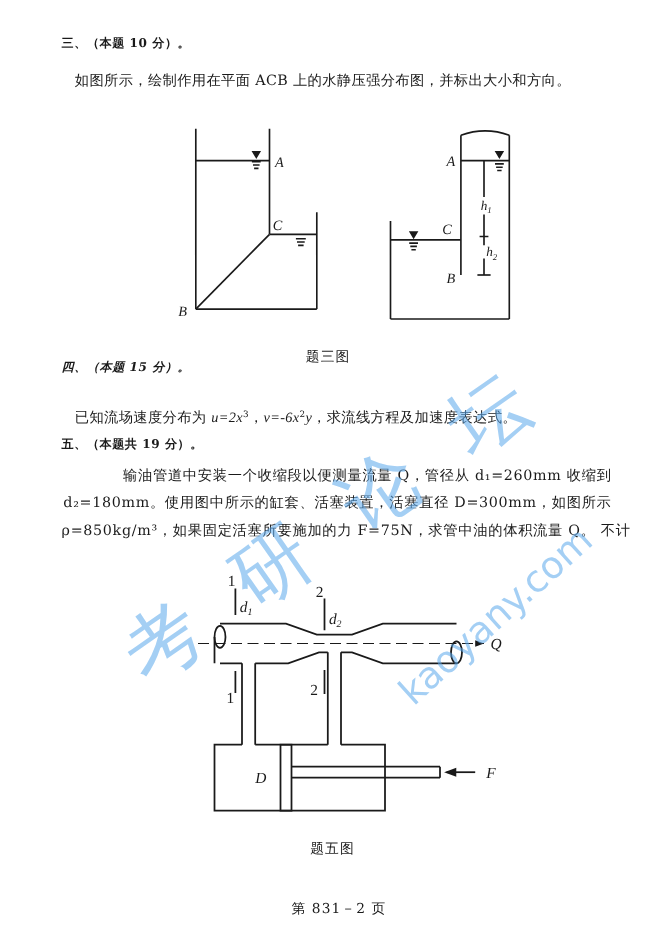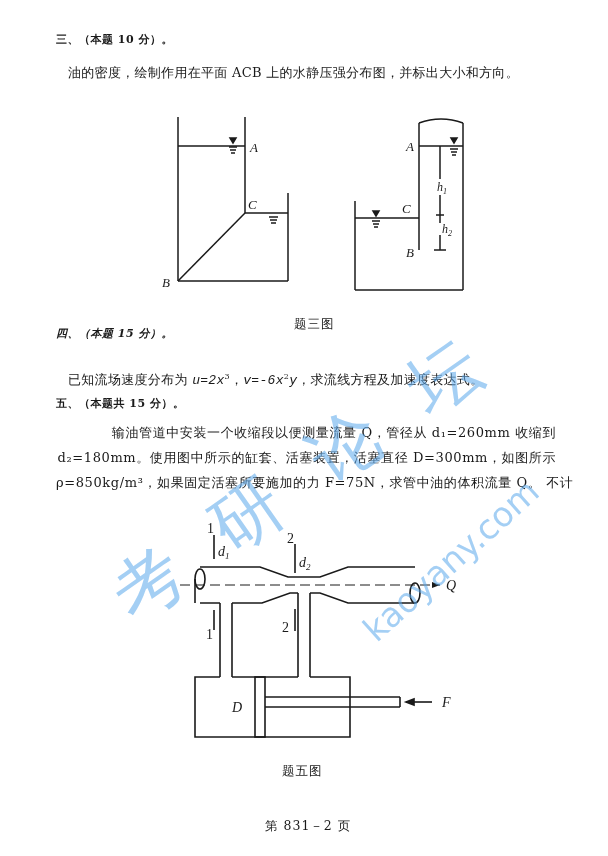--- a/index.html
+++ b/index.html
@@ -3,29 +3,29 @@
 <meta charset="utf-8">
 <style>
   html, body { margin: 0; padding: 0; background: #ffffff; }
   body { width: 608px; height: 856px; position: relative; overflow: hidden;
          font-family: "DejaVu Serif", "Liberation Serif", serif; color: #1a1a1a; }
   .abs { position: absolute; }
   .heading { font-size: 11px; font-weight: bold; letter-spacing: 0.5px; }
   .para { font-size: 13px; letter-spacing: 0.3px; }
   .caption { font-size: 12.5px; letter-spacing: 1px; }
   .pline { font-size: 13px; line-height: 25px; letter-spacing: 0.6px; white-space: nowrap; }
-  i.v { font-style: italic; font-family: Liberation Mono, monospace; }
+  i.v { font-style: italic; font-family: Liberation Serif, serif; }
   svg text { font-family: "Liberation Serif", serif; }
   .wm { position: absolute; color: #5aa8ec; opacity: 0.55; pointer-events: none; }
 </style>
 </head>
 <body>
 
 <div class="abs heading" style="left:56px; top:32px;">三、（本题 10 分）。</div>
-<div class="abs para" style="left:68px; top:64px;">油的密度，绘制作用在平面 ACB 上的水静压强分布图，并标出大小和方向。</div>
+<div class="abs para" style="left:68px; top:64px;">如图所示，绘制作用在平面 ACB 上的水静压强分布图，并标出大小和方向。</div>
 
 <svg class="abs" style="left:150px; top:105px;" width="350" height="225">
   <g stroke="#1a1a1a" stroke-width="1.5" fill="none">
 
     <line x1="28" y1="12" x2="28" y2="176"></line>
     <line x1="28" y1="176" x2="138" y2="176"></line>
     <line x1="138" y1="176" x2="138" y2="88"></line>
     <line x1="95" y1="12" x2="95" y2="108"></line>
     <line x1="95" y1="108" x2="28" y2="176"></line>
     <line x1="28" y1="41" x2="95" y2="41"></line>
@@ -66,28 +66,28 @@
     <text x="98" y="104">C</text>
     <text x="12" y="182">B</text>
     <text x="256" y="46">A</text>
     <text x="252" y="108">C</text>
     <text x="256" y="152">B</text>
     <text x="287" y="86" font-size="12">h<tspan font-size="8" dy="3">1</tspan></text>
     <text x="292" y="128" font-size="12">h<tspan font-size="8" dy="3">2</tspan></text>
   </g>
 </svg>
 
-<div class="abs caption" style="left:294px; top:316px;">题三图</div>
+<div class="abs caption" style="left:278px; top:316px;">题三图</div>
 
 <div class="abs heading" style="left:56px; top:326px;font-style:italic;">四、（本题 15 分）。</div>
 <div class="abs para" style="left:68px; top:371px; white-space:nowrap;">
   <span>已知流场速度分布为 </span><i class="v">u=2x</i><sup style="font-size:8px">3</sup><span>，</span><i class="v">v=-6x</i><sup style="font-size:8px">2</sup><i class="v">y</i><span>，求流线方程及加速度表达式。</span>
 </div>
 
-<div class="abs heading" style="left:56px; top:396px;">五、（本题共 15 分）。</div>
+<div class="abs heading" style="left:56px; top:396px;">五、（本题共 19 分）。</div>
 <div class="abs" style="left:56px; top:420px; width:500px;text-align:right;">
   <div class="pline" style="padding-left:12px;">输油管道中安装一个收缩段以便测量流量 Q，管径从 d₁=260mm 收缩到</div>
   <div class="pline">d₂=180mm。使用图中所示的缸套、活塞装置，活塞直径 D=300mm，如图所示</div>
   <div class="pline">ρ=850kg/m³，如果固定活塞所要施加的力 F=75N，求管中油的体积流量 Q。 不计</div>
 </div>
 
 <svg class="abs" style="left:170px; top:515px;" width="320" height="225">
   <g stroke="#1a1a1a" stroke-width="1.6" fill="none">
 
     <path d="M30 52 L90 52 L118 62 L150 62 L178 52 L245 52"></path>

